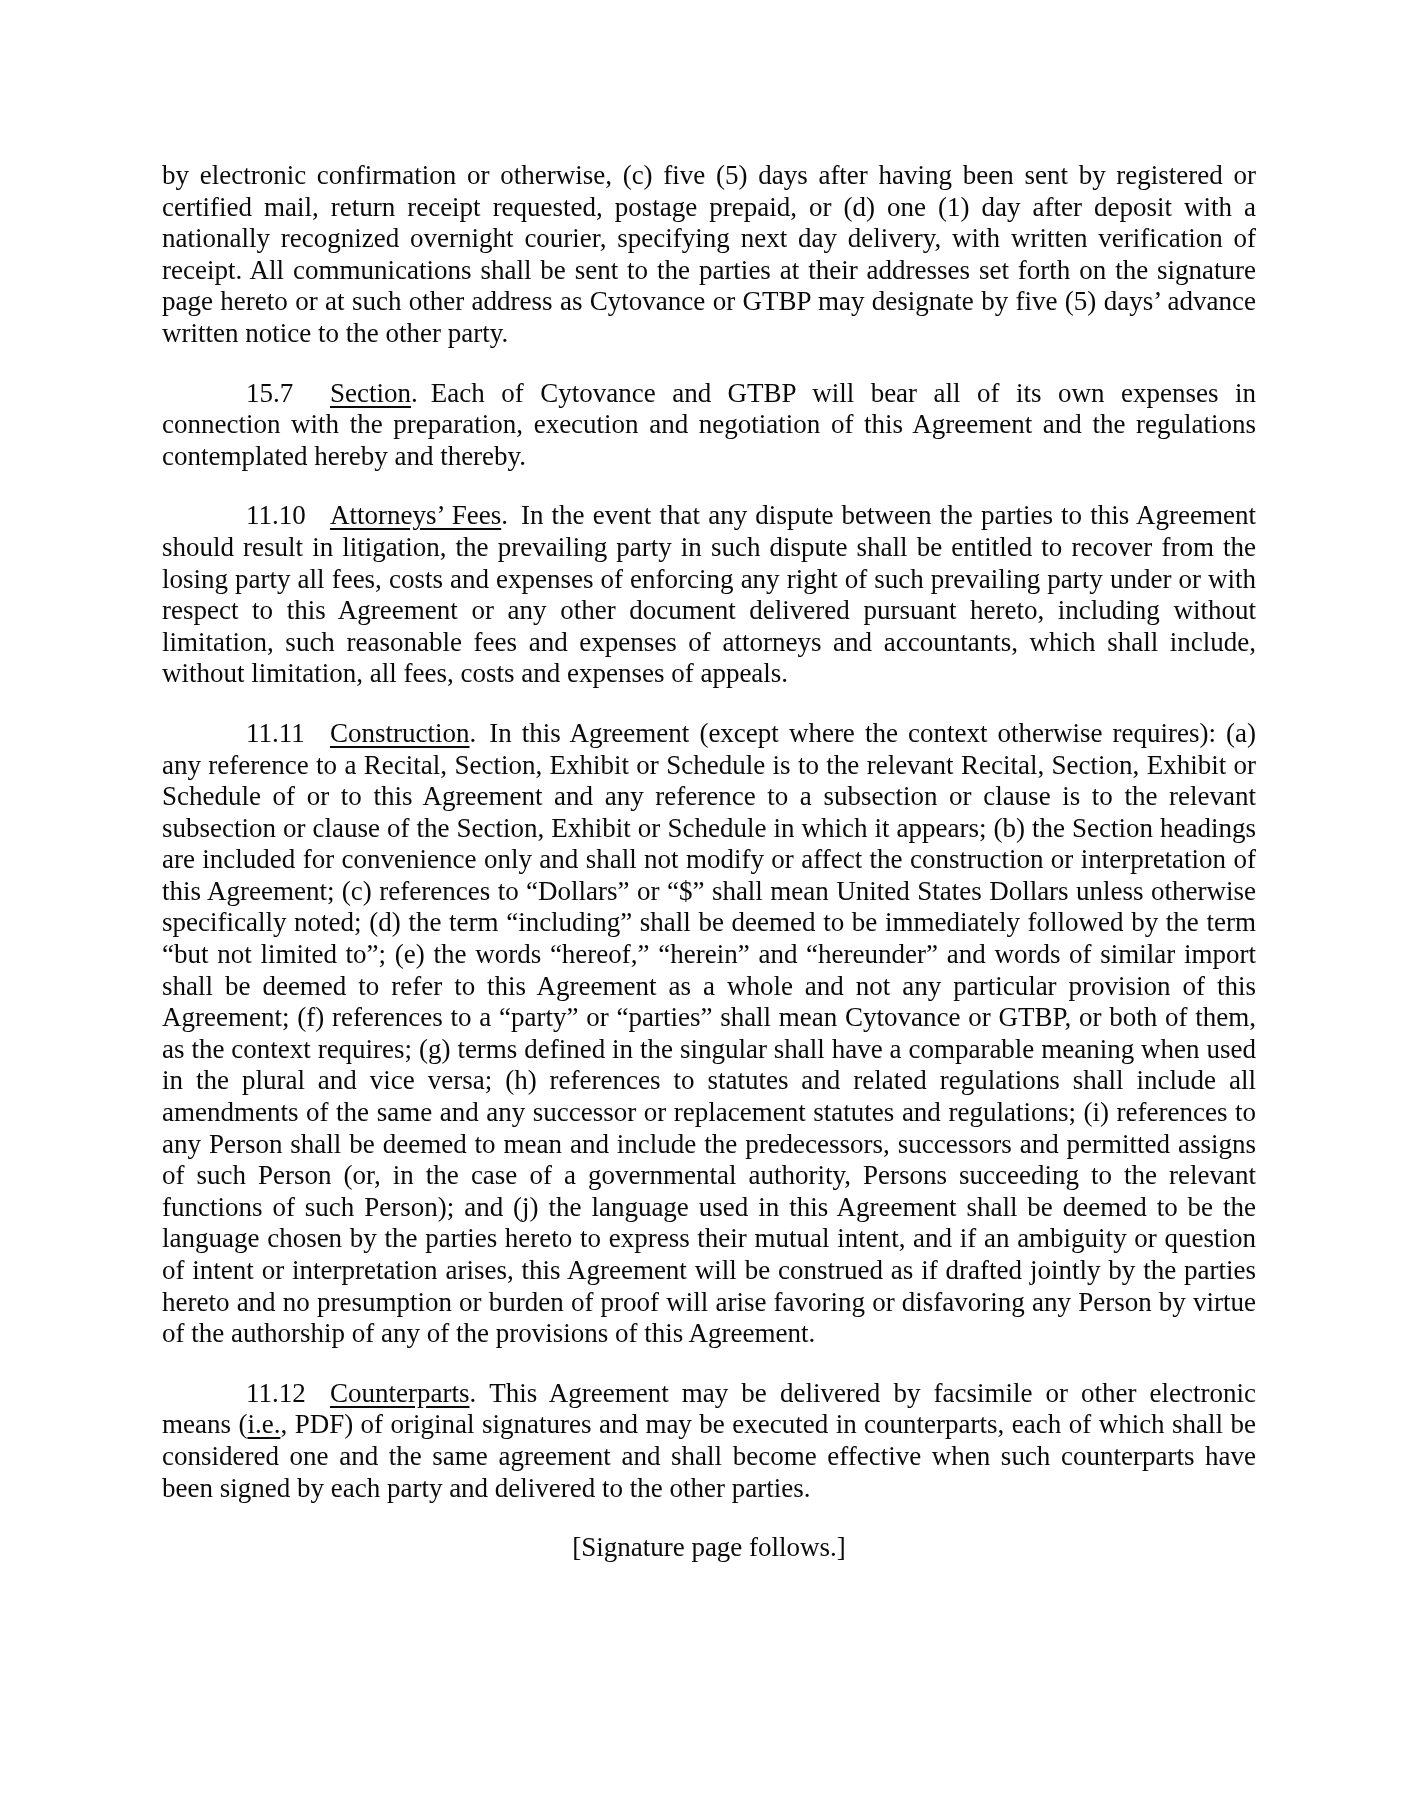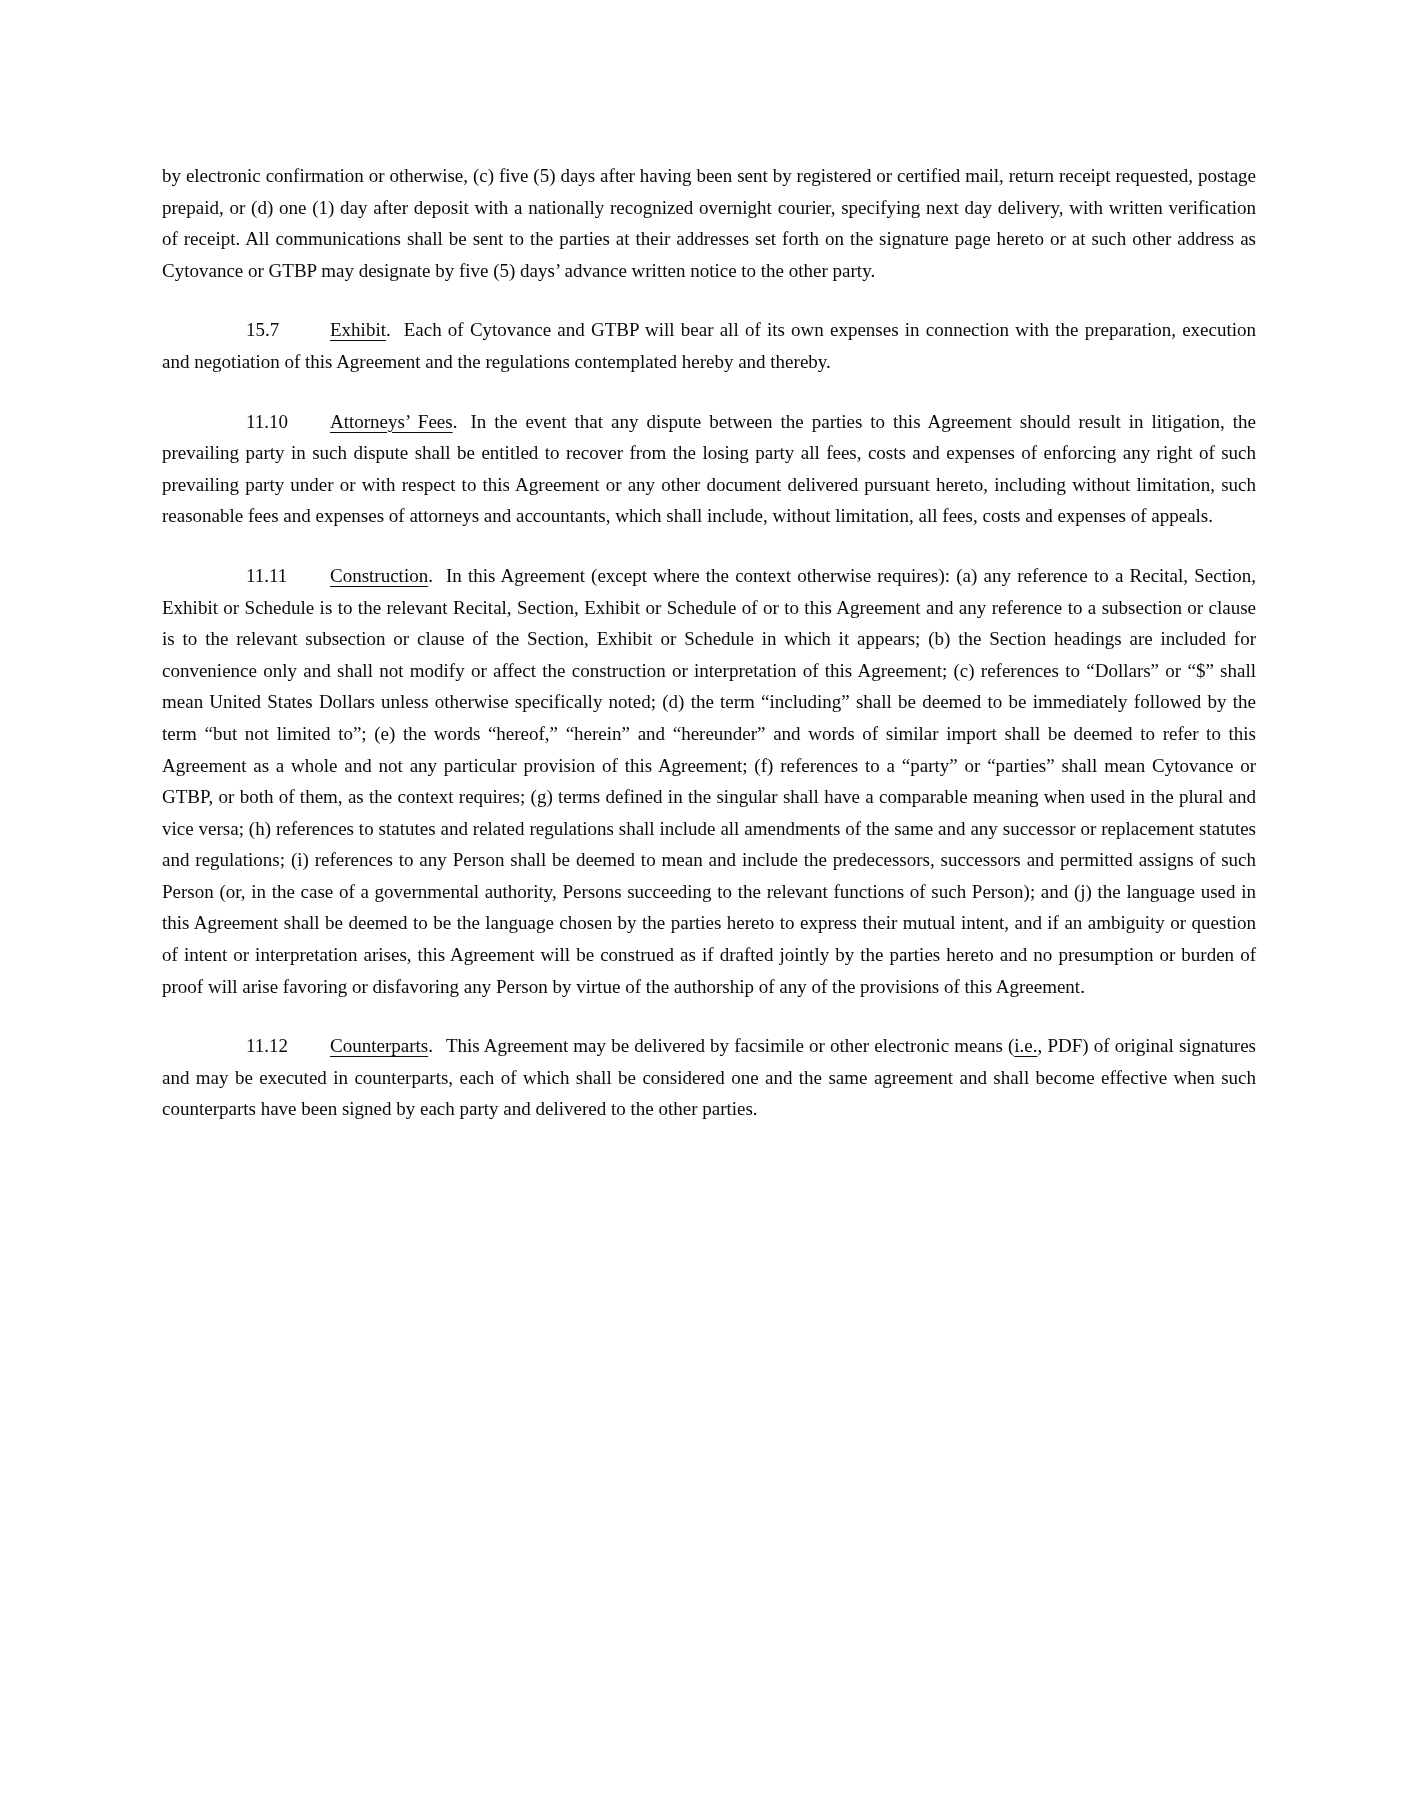--- a/index.html
+++ b/index.html
@@ -8,21 +8,21 @@
     background: #ffffff;
   }
   .page {
     position: relative;
     width: 1401px;
     height: 1813px;
     background: #ffffff;
     overflow: hidden;
     font-family: "Liberation Serif", "DejaVu Serif", serif;
     color: #0a0a0a;
-    font-size: 19px;
+    font-size: 27px;
     line-height: 31.6px;
   }
   .content {
     position: absolute;
     left: 162px;
     top: 160px;
     width: 1094px;
   }
   p.para {
     margin: 0 0 28px 0;
@@ -56,24 +56,25 @@
   }
 </style>
 </head>
 <body>
 
 <div class="page">
   <div class="content">
 
     <p class="para cont">by electronic confirmation or otherwise, (c) five (5) days after having been sent by registered or certified mail, return receipt requested, postage prepaid, or (d) one (1) day after deposit with a nationally recognized overnight courier, specifying next day delivery, with written verification of receipt.  All communications shall be sent to the parties at their addresses set forth on the signature page hereto or at such other address as Cytovance or GTBP may designate by five (5) days’ advance written notice to the other party.</p>
 
-    <p class="para sect"><span class="num">15.7</span><span class="u">Exhibit</span><span class="sep">.</span><span>Each of Cytovance and GTBP will bear all of its own expenses in connection with the preparation, execution and negotiation of this Agreement and the regulations contemplated hereby and thereby.</span></p>
+    <p class="para sect"><span class="num">15.7</span><span class="u">Section</span><span class="sep">.</span><span>Each of Cytovance and GTBP will bear all of its own expenses in connection with the preparation, execution and negotiation of this Agreement and the regulations contemplated hereby and thereby.</span></p>
 
     <p class="para sect"><span class="num">11.10</span><span class="u">Attorneys’ Fees</span><span class="sep">.</span><span>In the event that any dispute between the parties to this Agreement should result in litigation, the prevailing party in such dispute shall be entitled to recover from the losing party all fees, costs and expenses of enforcing any right of such prevailing party under or with respect to this Agreement or any other document delivered pursuant hereto, including without limitation, such reasonable fees and expenses of attorneys and accountants, which shall include, without limitation, all fees, costs and expenses of appeals.</span></p>
 
     <p class="para sect"><span class="num">11.11</span><span class="u">Construction</span><span class="sep">.</span><span>In this Agreement (except where the context otherwise requires): (a) any reference to a Recital, Section, Exhibit or Schedule is to the relevant Recital, Section, Exhibit or Schedule of or to this Agreement and any reference to a subsection or clause is to the relevant subsection or clause of the Section, Exhibit or Schedule in which it appears; (b) the Section headings are included for convenience only and shall not modify or affect the construction or interpretation of this Agreement; (c) references to “Dollars” or “$” shall mean United States Dollars unless otherwise specifically noted; (d) the term “including” shall be deemed to be immediately followed by the term “but not limited to”; (e) the words “hereof,” “herein” and “hereunder” and words of similar import shall be deemed to refer to this Agreement as a whole and not any particular provision of this Agreement; (f) references to a “party” or “parties” shall mean Cytovance or GTBP, or both of them, as the context requires; (g) terms defined in the singular shall have a comparable meaning when used in the plural and vice versa; (h) references to statutes and related regulations shall include all amendments of the same and any successor or replacement statutes and regulations; (i) references to any Person shall be deemed to mean and include the predecessors, successors and permitted assigns of such Person (or, in the case of a governmental authority, Persons succeeding to the relevant functions of such Person); and (j) the language used in this Agreement shall be deemed to be the language chosen by the parties hereto to express their mutual intent, and if an ambiguity or question of intent or interpretation arises, this Agreement will be construed as if drafted jointly by the parties hereto and no presumption or burden of proof will arise favoring or disfavoring any Person by virtue of the authorship of any of the provisions of this Agreement.</span></p>
 
     <p class="para sect"><span class="num">11.12</span><span class="u">Counterparts</span><span class="sep">.</span><span>This Agreement may be delivered by facsimile or other electronic means (</span><span class="u">i.e.</span><span>, PDF) of original signatures and may be executed in counterparts, each of which shall be considered one and the same agreement and shall become effective when such counterparts have been signed by each party and delivered to the other parties.</span></p>
 
+    <p class="sig">[Signature page follows.]</p>
 
   </div>
 
 </div>
 
 </body></html>

